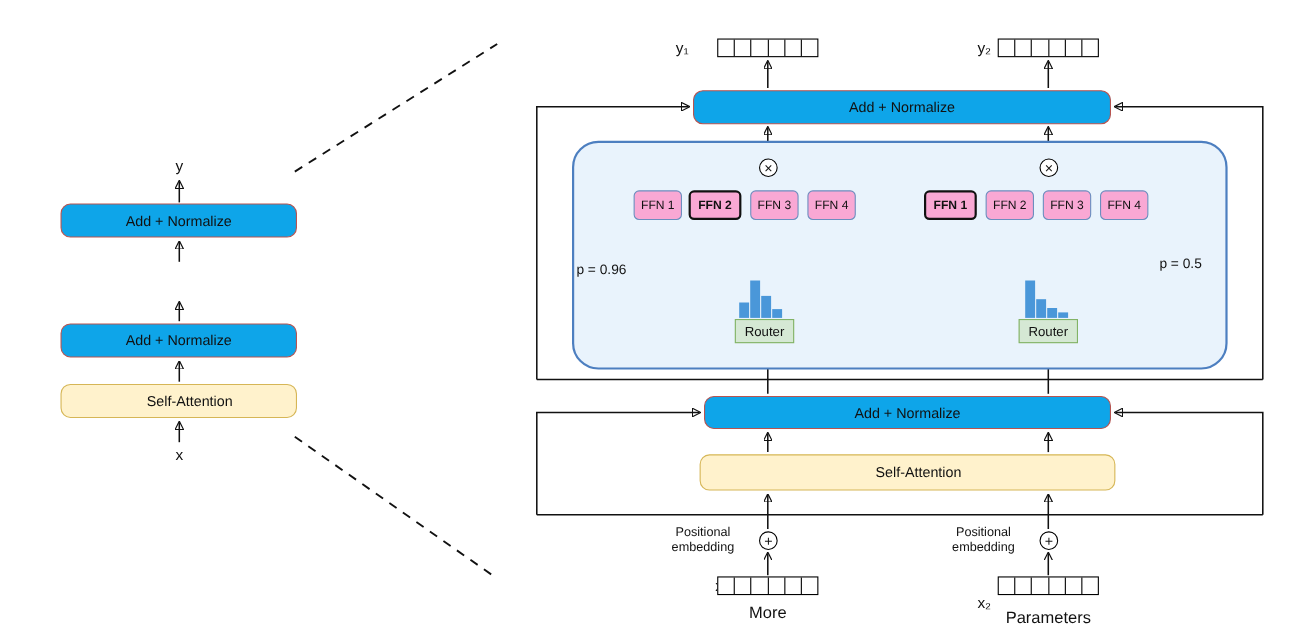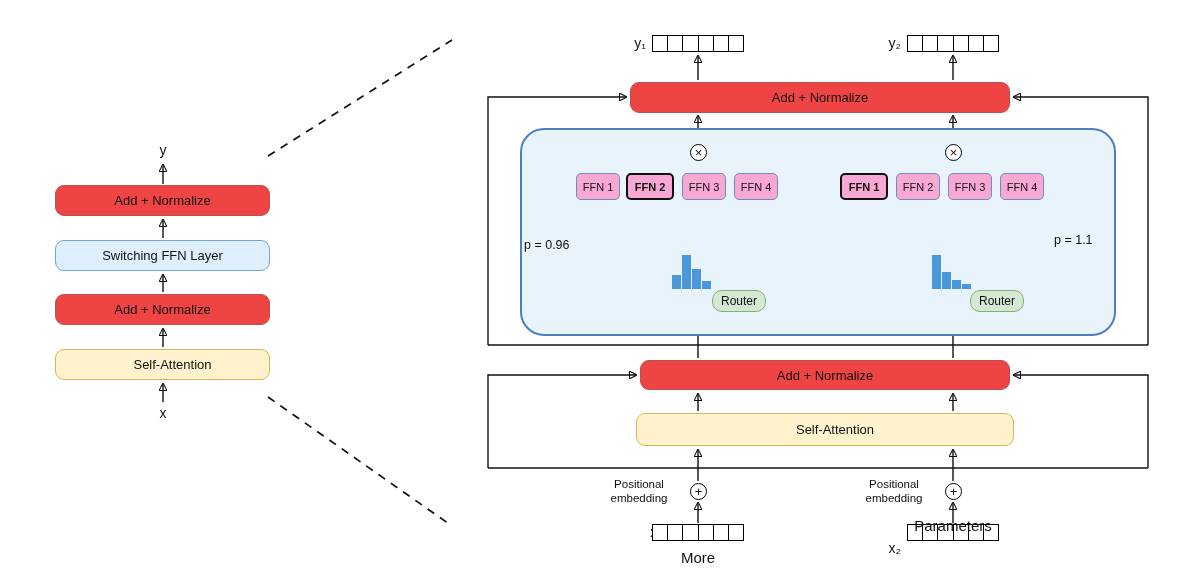--- a/index.html
+++ b/index.html
@@ -5,35 +5,35 @@
   html,body{margin:0;padding:0;background:#fff;}
   .canvas{position:relative;width:1190px;height:584px;background:#fff;overflow:hidden;
           font-family:"Liberation Sans",sans-serif;color:#111;}
   svg.wires{position:absolute;left:0;top:0;}
   svg.wires path{fill:none;stroke:#111;stroke-width:1.4;}
   svg.wires .dashed-big path{stroke-dasharray:8 7;stroke-width:1.7;}
   svg.wires .dashed-small path{stroke-dasharray:4.5 3.5;stroke-width:1.4;}
 
   .box{position:absolute;display:flex;align-items:center;justify-content:center;
        border-radius:9px;font-size:13px;border:1.3px solid #555;box-sizing:border-box;}
-  .red{background:#ef4444;border-color:#b85450;}
+  .red{background:#0ea5e9;border-color:#b85450;}
   .yellow{background:#fff2cc;border-color:#d6b656;padding-left:20px;}
   .lightblue{background:#ddeefc;border-color:#74a4d8;}
 
   .container-blue{position:absolute;border:2.6px solid #4d7fc0;background:#e9f3fc;
                   border-radius:24px;box-sizing:border-box;}
 
   .ffn{position:absolute;display:flex;align-items:center;justify-content:center;
        background:#f9a8d4;border:1.2px solid #6c8ebf;border-radius:5px;font-size:11px;
        box-sizing:border-box;}
   .ffn.selected{border:2px solid #111;font-weight:bold;}
 
   .router{position:absolute;display:flex;align-items:center;justify-content:center;
-          background:#d5e8d4;border:1.2px solid #82b366;border-radius:10px;font-size:12px;
-          box-sizing:border-box;margin-left:44px;}
+          background:#d5e8d4;border:1.2px solid #82b366;border-radius:0;font-size:12px;
+          box-sizing:border-box;}
 
   .token-box{position:absolute;display:flex;background:#fff;border:1.5px solid #000;
              box-sizing:border-box;}
   .token-box .cell{flex:1;border-right:1.5px solid #000;}
   .token-box .cell:last-child{border-right:none;}
 
   .circle-op{position:absolute;width:17px;height:17px;border:1.3px solid #000;border-radius:50%;
              background:#fff;display:flex;align-items:center;justify-content:center;
              font-size:13px;line-height:1;box-sizing:border-box;}
 
@@ -103,26 +103,25 @@
     </g>
 
     <g class="dashed-small">
       <path d="M673,251 C 590,263 528,233 530,198 C 532,170 576,153 686,152" marker-end="url(#ah)"></path>
       <path d="M920,250 C 1000,262 1076,232 1074,198 C 1072,170 1026,153 965,152" marker-end="url(#ah)"></path>
     </g>
   </svg>
 
   <div class="axis-lbl" style="left:150px;top:142px;width:26px">y</div>
   <div class="box red" style="left:55px;top:185px;width:215px;height:31px">Add + Normalize</div>
-  <div class="box lightblue" style="left:55px;top:240px;width:215px;height:31px">Switching FFN Layer</div>
   <div class="box red" style="left:55px;top:294px;width:215px;height:31px">Add + Normalize</div>
   <div class="box yellow" style="left:55px;top:349px;width:215px;height:31px">Self-Attention</div>
   <div class="axis-lbl" style="left:150px;top:405px;width:26px">x</div>
 
-  <div class="sub-lbl" style="left:616px;top:35px;width:30px">y₁</div>
+  <div class="sub-lbl" style="left:596px;top:35px;width:30px">y₁</div>
   <div class="token-box" style="left:652px;top:35px;width:92px;height:17px">
       <div class="cell"></div>
       <div class="cell"></div>
       <div class="cell"></div>
       <div class="cell"></div>
       <div class="cell"></div>
       <div class="cell"></div>
     </div>
   <div class="sub-lbl" style="left:871px;top:35px;width:30px">y₂</div>
   <div class="token-box" style="left:907px;top:35px;width:92px;height:17px">
@@ -155,21 +154,21 @@
       <div class="bar" style="height: 34px;"></div>
       <div class="bar" style="height: 20px;"></div>
       <div class="bar" style="height: 8px;"></div>
     </div>
   <div class="router" style="left:668px;top:290px;width:54px;height:22px">Router</div>
 
   <div class="ffn selected" style="left:840px;top:173px;width:48px;height:27px">FFN 1</div>
   <div class="ffn" style="left:896px;top:173px;width:44px;height:27px">FFN 2</div>
   <div class="ffn" style="left:948px;top:173px;width:44px;height:27px">FFN 3</div>
   <div class="ffn" style="left:1000px;top:173px;width:44px;height:27px">FFN 4</div>
-  <div class="p-lbl" style="left:1054px;top:233px">p = 1.1</div>
+  <div class="p-lbl" style="left:1054px;top:233px">p = 0.5</div>
   <div class="hist" style="left:932px;top:255px;height:34px">
       <div class="bar" style="height: 34px;"></div>
       <div class="bar" style="height: 17px;"></div>
       <div class="bar" style="height: 9px;"></div>
       <div class="bar" style="height: 5px;"></div>
     </div>
   <div class="router" style="left:926px;top:290px;width:54px;height:22px">Router</div>
 
   <div class="box red" style="left:640px;top:360px;width:370px;height:30px">Add + Normalize</div>
   <div class="box yellow" style="left:636px;top:413px;width:378px;height:33px">Self-Attention</div>
@@ -202,15 +201,15 @@
   <div class="token-box" style="left:907px;top:524px;width:92px;height:17px">
       <div class="cell"></div>
       <div class="cell"></div>
       <div class="cell"></div>
       <div class="cell"></div>
       <div class="cell"></div>
       <div class="cell"></div>
     </div>
 
   <div class="caption" style="left:640px;top:549px;width:116px">More</div>
-  <div class="caption" style="left:895px;top:517px;width:116px">Parameters</div>
+  <div class="caption" style="left:895px;top:553px;width:116px">Parameters</div>
 
 </div>
 
 </body></html>

